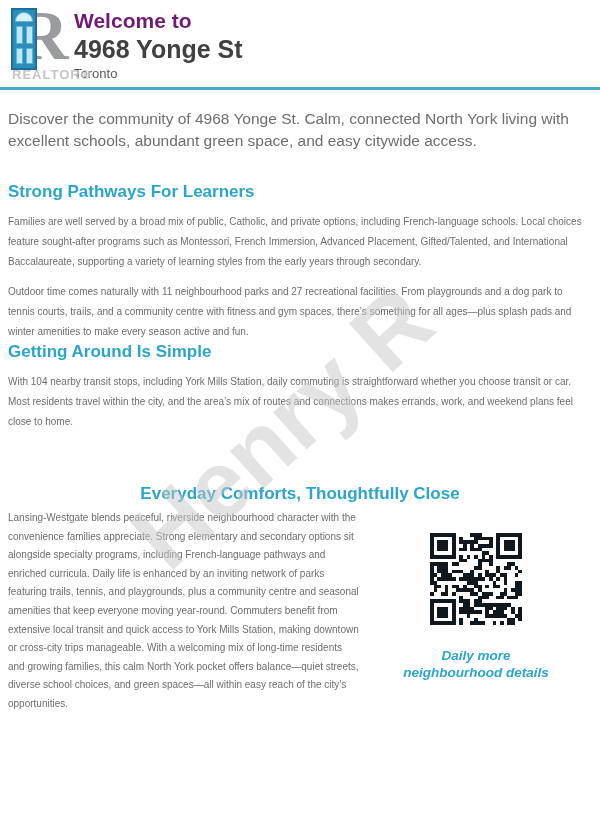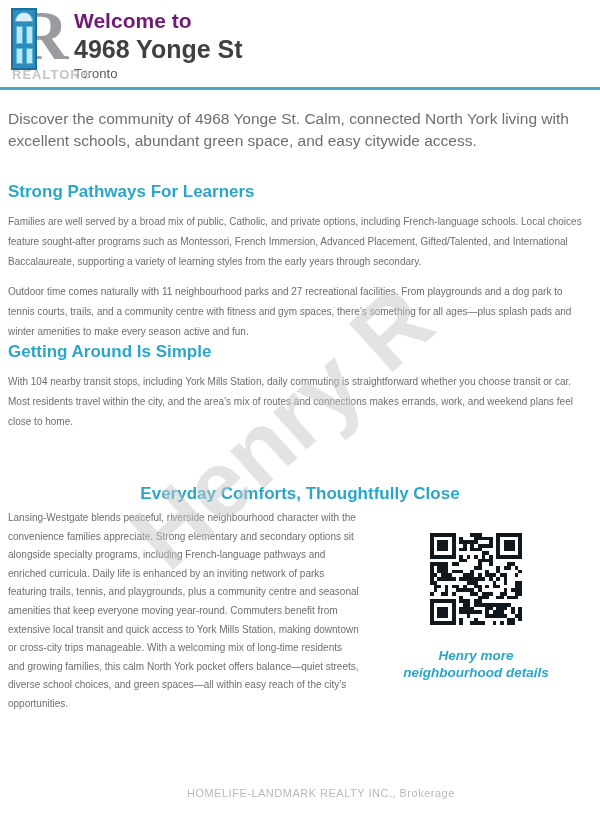--- a/index.html
+++ b/index.html
@@ -443,20 +443,19 @@
               <rect x="11" y="24" width="1" height="1" fill="#10181e"></rect>
               <rect x="12" y="24" width="1" height="1" fill="#10181e"></rect>
               <rect x="13" y="24" width="1" height="1" fill="#10181e"></rect>
               <rect x="14" y="24" width="1" height="1" fill="#10181e"></rect>
               <rect x="17" y="24" width="1" height="1" fill="#10181e"></rect>
               <rect x="19" y="24" width="1" height="1" fill="#10181e"></rect>
               <rect x="21" y="24" width="1" height="1" fill="#10181e"></rect>
               <rect x="22" y="24" width="1" height="1" fill="#10181e"></rect>
             </svg>
         </div>
-        <a class="qr-link">Henry more neighbourhood details</a>
+        <a class="qr-link">Daily more neighbourhood details</a>
       </div>
     </div>
   </div>
 
   <div class="wm-agent">Henry R</div>
-  <div class="wm-brokerage">HOMELIFE-LANDMARK REALTY INC., Brokerage</div>
 </div>
 
 </body></html>

